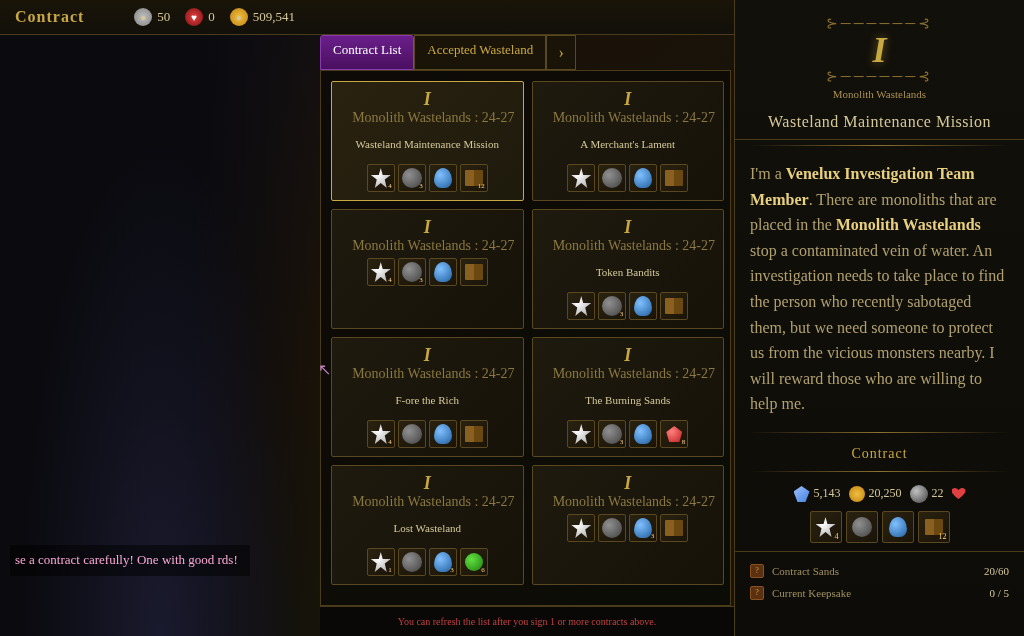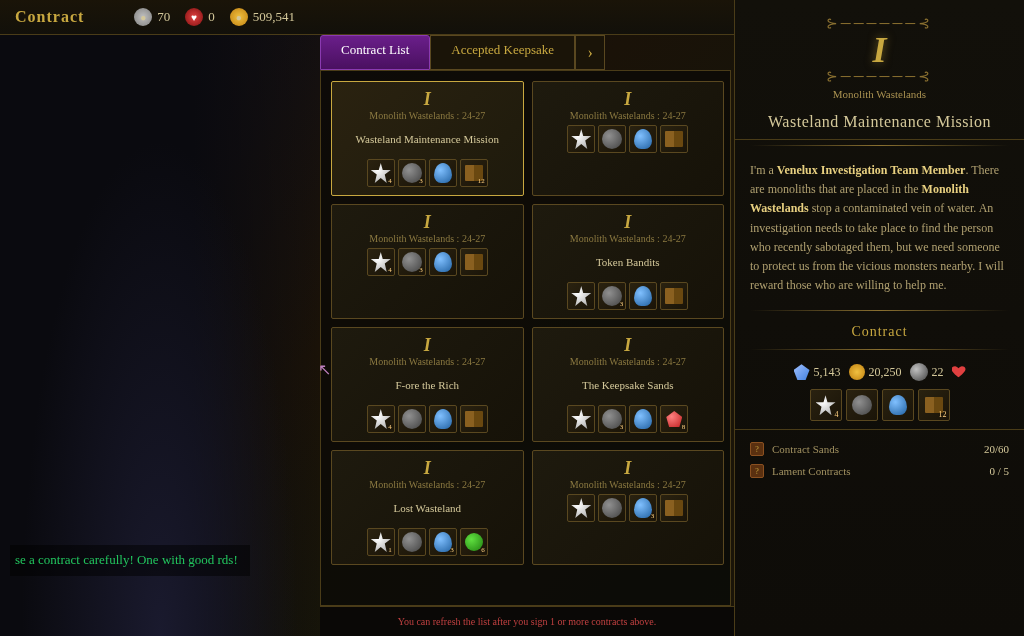--- a/index.html
+++ b/index.html
@@ -95,21 +95,21 @@
     .tabs {
       position: absolute;
       top: 35px;
       left: 320px;
       display: flex;
       gap: 0;
       z-index: 10;
     }
 
     .tab {
-      padding: 6px 20px;
+      padding: 6px 12px;
       font-size: 13px;
       cursor: pointer;
       border: 1px solid #5a4820;
       background: #1a1408;
       color: #c8a840;
     }
 
     .tab.active {
       background: linear-gradient(to bottom, #6a1e8a, #4a1060);
       border-color: #8a3ab0;
@@ -168,23 +168,23 @@
       text-align: center;
       color: #c8a840;
       font-size: 18px;
       font-style: italic;
       font-weight: bold;
       line-height: 1;
       margin-bottom: 2px;
     }
 
     .card-location {
-      text-align: center;
+      text-align: right;
       color: #8a7840;
-      font-size: 10px;
+      font-size: 14px;
       margin-bottom: 4px;
     }
 
     .card-title {
       text-align: center;
       color: #d4c89a;
       font-size: 11px;
       margin-bottom: 6px;
       min-height: 28px;
       display: flex;
@@ -281,21 +281,21 @@
     }
 
     .detail-separator {
       height: 1px;
       background: linear-gradient(to right, transparent, #8a7030, transparent);
       margin: 5px 15px;
     }
 
     .detail-description {
       padding: 10px 15px;
-      font-size: 12px;
+      font-size: 16px;
       line-height: 1.6;
       color: #b0a070;
     }
 
     .detail-description .highlight {
       color: #e8d080;
       font-weight: bold;
     }
 
     .section-title {
@@ -493,21 +493,21 @@
       width: 16px; height: 16px;
       background: radial-gradient(circle at 35% 35%, #ff8080, #c02020);
       clip-path: polygon(50% 0%, 100% 38%, 82% 100%, 18% 100%, 0% 38%);
     }
 
     
     .left-text {
       position: absolute;
       bottom: 60px;
       left: 10px;
-      color: #22c55e;
+      color: #f9a8d4;
       font-size: 13px;
       line-height: 1.6;
       width: 240px;
       background: rgba(0,0,0,0.5);
       padding: 5px;
     }
 
     .cursor-indicator {
       position: absolute;
       top: 360px;
@@ -528,36 +528,36 @@
 
 <div class="left-text">
   <span>se a contract carefully! One with good rds!</span>
 </div>
 
 <div class="header">
   <div class="header-title">Contract</div>
   <div class="header-resources">
     <div class="resource-item">
       <div class="resource-icon silver">●</div>
-      <span>70</span>
+      <span>50</span>
     </div>
     <div class="resource-item">
       <div class="resource-icon red">♥</div>
       <span>0</span>
     </div>
     <div class="resource-item">
       <div class="resource-icon gold">●</div>
       <span>509,541</span>
     </div>
   </div>
 </div>
 
 <div class="tabs">
   <div class="tab active">Contract List</div>
-  <div class="tab">Accepted Keepsake</div>
+  <div class="tab">Accepted Wasteland</div>
   <div class="tab-arrow">›</div>
 </div>
 
 <div class="contract-area">
   <div class="contract-grid" id="contract-grid">
       <div class="contract-card selected">
         <div class="card-rank">I</div>
         <div class="card-location">Monolith Wastelands : 24-27</div>
         <div class="card-title">Wasteland Maintenance Mission</div>
         <div class="card-rewards">
@@ -574,20 +574,21 @@
           </div>
           <div class="reward-item">
             <div class="ri-book"></div>
             <span class="reward-count">12</span>
           </div>
         </div>
       </div>
       <div class="contract-card">
         <div class="card-rank">I</div>
         <div class="card-location">Monolith Wastelands : 24-27</div>
+        <div class="card-title">A Merchant's Lament</div>
         <div class="card-rewards">
           <div class="reward-item">
             <div class="ri-white"></div>
           </div>
           <div class="reward-item">
             <div class="ri-grey"></div>
           </div>
           <div class="reward-item">
             <div class="ri-blue"></div>
           </div>
@@ -652,21 +653,21 @@
             <div class="ri-blue"></div>
           </div>
           <div class="reward-item">
             <div class="ri-book"></div>
           </div>
         </div>
       </div>
       <div class="contract-card">
         <div class="card-rank">I</div>
         <div class="card-location">Monolith Wastelands : 24-27</div>
-        <div class="card-title">The Keepsake Sands</div>
+        <div class="card-title">The Burning Sands</div>
         <div class="card-rewards">
           <div class="reward-item">
             <div class="ri-white"></div>
           </div>
           <div class="reward-item">
             <div class="ri-grey"></div>
             <span class="reward-count">3</span>
           </div>
           <div class="reward-item">
             <div class="ri-blue"></div>
@@ -785,19 +786,19 @@
   </div>
 
   <div class="meta-section">
     <div class="meta-row">
       <div class="meta-icon">?</div>
       <span class="meta-label">Contract Sands</span>
       <span class="meta-value">20/60</span>
     </div>
     <div class="meta-row">
       <div class="meta-icon">?</div>
-      <span class="meta-label">Lament Contracts</span>
+      <span class="meta-label">Current Keepsake</span>
       <span class="meta-value">0 / 5</span>
     </div>
   </div>
 </div>
 
 <div class="cursor-indicator">↖</div>
 
 </body></html>

